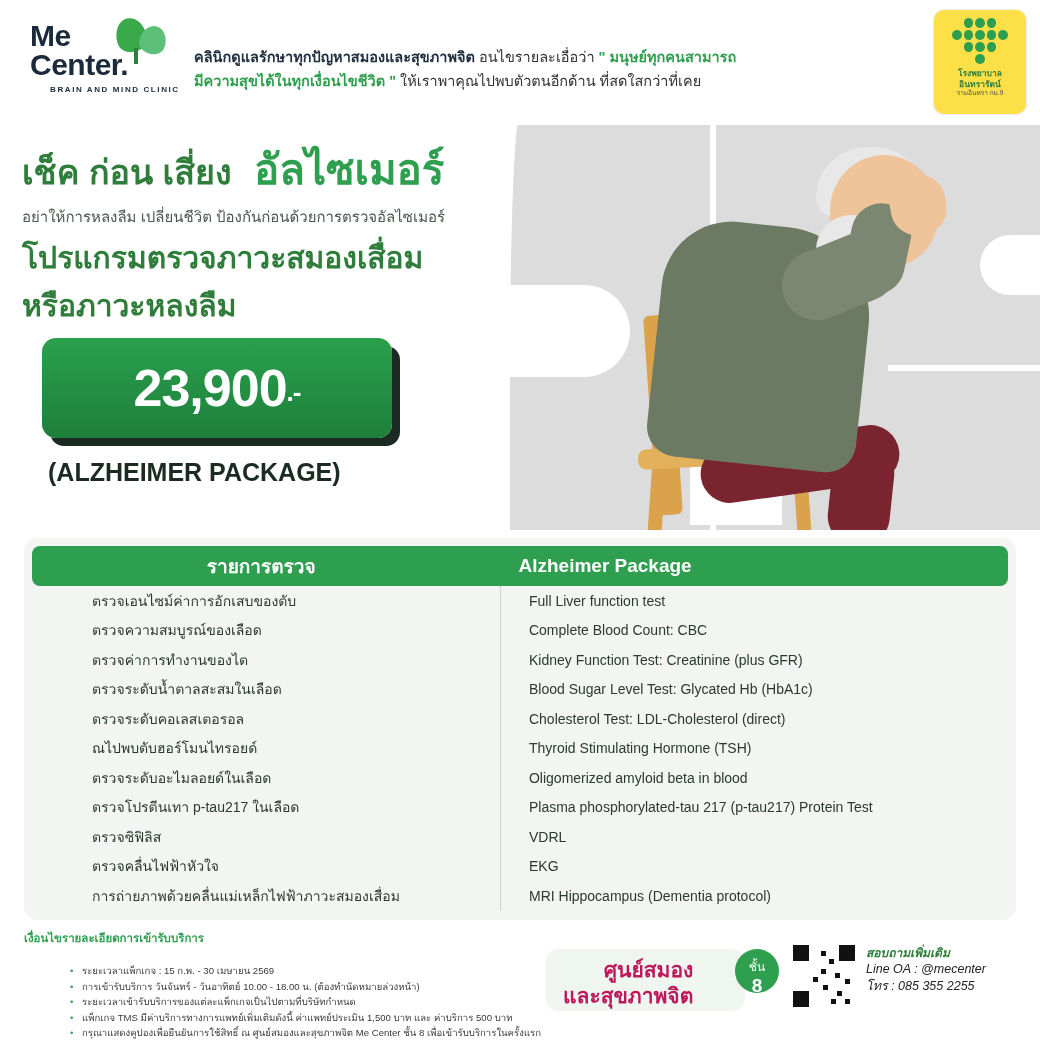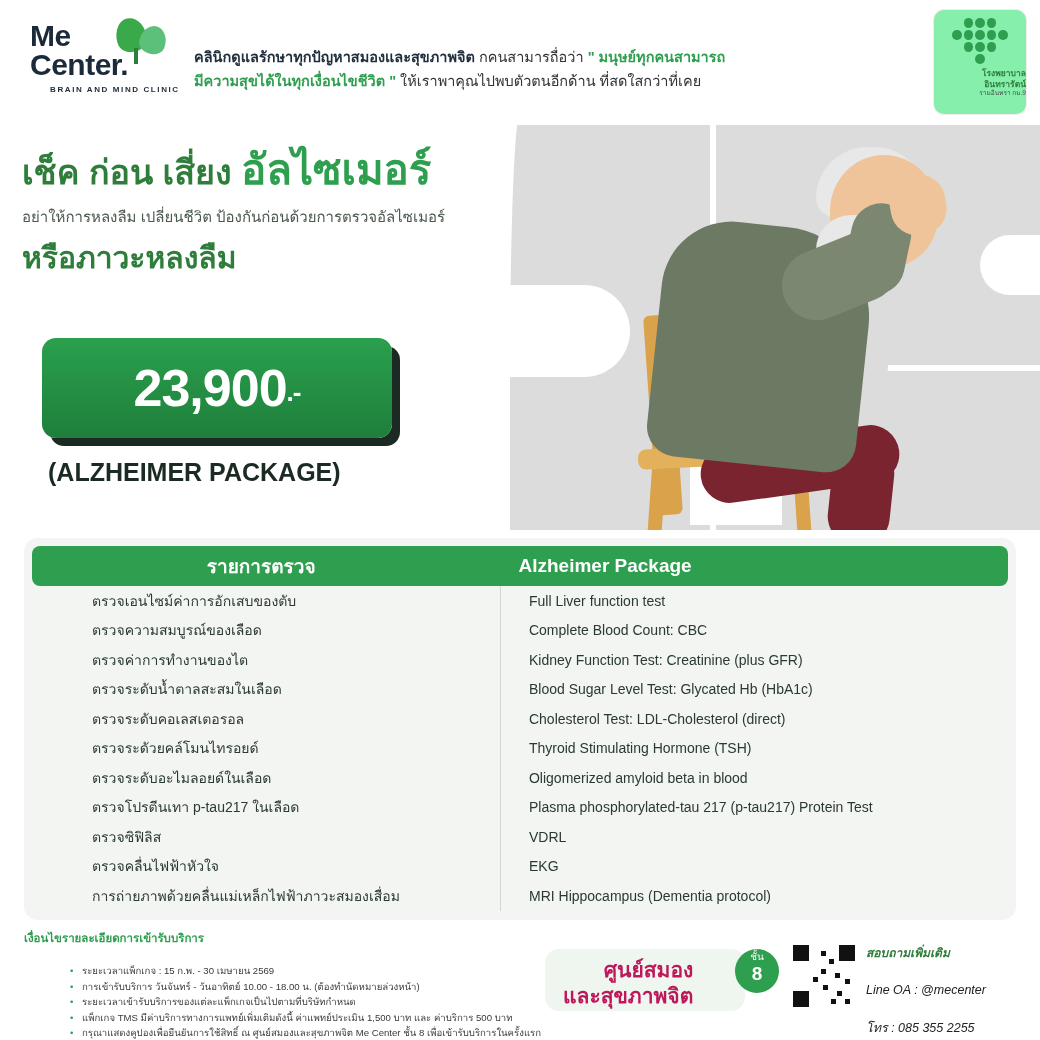--- a/index.html
+++ b/index.html
@@ -20,21 +20,21 @@
   .logo-text { font-size:30px; font-weight:bold; color:#1b2a3a; line-height:0.95; letter-spacing:-0.5px; }
   .logo-sub { font-size:8px; letter-spacing:1.6px; color:#1b2a3a; font-weight:bold; margin-top:6px;padding-left:20px; }
   .logo-leaf1 { position:absolute; left:86px; top:-4px; width:30px; height:34px; background:#3aa94a; border-radius:60% 60% 55% 55%/70% 70% 45% 45%; transform:rotate(-14deg); }
   .logo-leaf2 { position:absolute; left:110px; top:4px; width:26px; height:28px; background:#5cc07a; border-radius:60% 60% 55% 55%/70% 70% 45% 45%; transform:rotate(16deg); }
   .logo-stem { position:absolute; left:104px; top:26px; width:4px; height:16px; background:#2f7d3a; }
 
   .tagline { position:absolute; left:186px; top:46px; width:690px; font-size:14.5px; line-height:1.65; font-weight:bold; color:#1f2d3d; }
   .tagline .green { color:#2e9e4f; }
   .tagline .light { font-weight:normal; color:#333; }
 
-  .hosp { position:absolute; right:22px; top:10px; width:92px; height:104px; background:#86efac; border-radius:10px; box-shadow:0 0 0 1px #eee; text-align:right; padding-top:8px; }
+  .hosp { position:absolute; right:22px; top:10px; width:92px; height:104px; background:#fde047; border-radius:10px; box-shadow:0 0 0 1px #eee; text-align:center; padding-top:8px; }
   .hosp-grid { width:56px; height:46px; margin:0 auto 4px; display:grid; grid-template-columns:repeat(5,1fr); grid-template-rows:repeat(4,1fr); gap:2px; }
   .hosp-grid i { background:#2e9e4f; border-radius:50%; display:block; }
   .hosp-grid i.off { background:transparent; }
   .hosp-name { font-size:8.5px; color:#2f7d3a; font-weight:bold; line-height:1.25; }
   .hosp-name small { font-size:6.5px; font-weight:normal; color:#4a4a4a; display:block; }
 
   
   .hero { position:absolute; left:0; top:125px; width:1040px; height:405px; background:#ffffff; overflow:hidden; }
   .puzzle { position:absolute; right:-10px; top:-10px; width:540px; height:420px; background:#dcdcdc; border-radius:10px 10px 0 0 / 260px 260px 0 0; }
   .puzzle .notch { position:absolute; background:#ffffff; }
@@ -59,21 +59,21 @@
   .p-leg { position:absolute; left:120px; top:290px; width:200px; height:58px; background:#7a2430; border-radius:30px; transform:rotate(-8deg); }
   .p-leg2 { position:absolute; left:250px; top:300px; width:62px; height:100px; background:#7a2430; border-radius:28px; transform:rotate(6deg); }
   .p-head { position:absolute; left:250px; top:10px; width:108px; height:112px; background:#f0c49b; border-radius:50% 50% 45% 45%; }
   .p-hair { position:absolute; left:236px; top:2px; width:110px; height:70px; background:#e8e8e8; border-radius:55px 55px 20px 20px; }
   .p-beard { position:absolute; left:236px; top:70px; width:70px; height:80px; background:#e8e8e8; border-radius:40px 10px 40px 40px; }
   .p-hand { position:absolute; left:310px; top:30px; width:56px; height:60px; background:#f0c49b; border-radius:26px; transform:rotate(-10deg); }
   .p-ear { position:absolute; left:300px; top:62px; width:22px; height:26px; background:#e3b189; border-radius:50%; }
 
   .hero-text { position:absolute; left:22px; top:20px; width:560px; }
   .h-line1 { font-size:34px; color:#2f7d3a; font-weight:bold; line-height:1.2; }
-  .h-line1 .big { font-size:42px; color:#2e9e4f; }
+  .h-line1 .big { font-size:42px; color:#2e9e4f;margin-left:13px; }
   .h-sub { font-size:15px; color:#4b5a4f; margin-top:10px; }
   .h-line2 { font-size:30px; color:#2f7d3a; font-weight:bold; line-height:1.25; margin-top:10px; }
 
   .price-box { position:absolute; left:42px; top:213px; width:350px; height:100px; background:linear-gradient(180deg,#2aa04d,#1e7f3b); border-radius:14px; box-shadow:8px 8px 0 #1b2a22; display:flex; align-items:center; justify-content:center; }
   .price-box .price { color:#ffffff; font-size:52px; font-weight:bold; letter-spacing:-1px; }
   .price-box .price .dash { font-size:26px; vertical-align:middle; }
   .pkg-name { position:absolute; left:48px; top:333px; font-size:25px; color:#1b2a22; font-weight:bold; }
 
   
   .table-wrap { position:absolute; left:24px; top:538px; width:992px; height:382px; background:#f2f5f1; border-radius:14px; padding:8px; }
@@ -88,46 +88,46 @@
   
   .footer { position:absolute; left:0; top:925px; width:1040px; height:115px; background:#ffffff; }
   .cond-title { position:absolute; left:24px; top:4px; font-size:11.5px; font-weight:bold; color:#2e9e4f; }
   .cond-list { position:absolute; left:30px; top:22px; width:520px; }
   .cond-list li { font-size:9.6px; color:#3a3a3a; line-height:1.62; list-style:none; position:relative; padding-left:12px; }
   .cond-list li:before { content:"•"; position:absolute; left:0; color:#2e9e4f; }
 
   .center-badge { position:absolute; left:545px; top:24px; width:200px; height:62px; background:#eef6ef; border-radius:14px; }
   .center-badge .t { position:absolute; left:18px; top:8px; font-size:21px; font-weight:bold; color:#be185d; line-height:1.25;text-align:right; }
   .floor { position:absolute; left:735px; top:24px; width:44px; height:44px; border-radius:50%; background:#2e9e4f; color:#fff; text-align:center; }
-  .floor .fl { font-size:10px; margin-top:0; display:block; }
+  .floor .fl { font-size:12px; margin-top:8px; display:block; }
   .floor .fn { font-size:19px; font-weight:bold; line-height:1; display:block; }
 
   .qr { position:absolute; left:793px; top:20px; width:62px; height:62px; background:#ffffff; }
   .qr .q { position:absolute; background:#111; }
   .qr-f { width:16px; height:16px; border:4px solid #111; }
   .contact { position:absolute; left:866px; top:18px;font-style:italic; }
   .contact .c1 { font-size:12px; color:#2f7d3a; font-weight:bold; }
-  .contact .c2, .contact .c3 { font-size:12.5px; color:#222; margin-top:21px; }
+  .contact .c2, .contact .c3 { font-size:12.5px; color:#222; margin-top:0; }
 </style>
 </head>
 <body>
 
 <div class="header">
   <div class="logo">
     <div class="logo-leaf1"></div>
     <div class="logo-leaf2"></div>
     <div class="logo-stem"></div>
     <div class="logo-text">Me</div>
     <div class="logo-text">Center.</div>
     <div class="logo-sub">BRAIN AND MIND CLINIC</div>
   </div>
 
   <div class="tagline">
     <span>คลินิกดูแลรักษาทุกปัญหาสมองและสุขภาพจิต</span>
-    <span class="light">กคนสามารถื่อว่า</span>
+    <span class="light">อนไขรายละเอื่อว่า</span>
     <span class="green">" มนุษย์ทุกคนสามารถ</span><br>
     <span class="green">มีความสุขได้ในทุกเงื่อนไขชีวิต "</span>
     <span class="light">ให้เราพาคุณไปพบตัวตนอีกด้าน ที่สดใสกว่าที่เคย</span>
   </div>
 
   <div class="hosp">
     <div class="hosp-grid">
       <i class="off"></i>
         <i></i>
         <i></i>
@@ -184,20 +184,21 @@
     <div class="p-forearm"></div>
     <div class="p-hand"></div>
   </div>
 
   <div class="hero-text">
     <div class="h-line1">
       <span>เช็ค ก่อน เสี่ยง</span>
       <span class="big">อัลไซเมอร์</span>
     </div>
     <div class="h-sub">อย่าให้การหลงลืม เปลี่ยนชีวิต ป้องกันก่อนด้วยการตรวจอัลไซเมอร์</div>
+    <div class="h-line2">โปรแกรมตรวจภาวะสมองเสื่อม</div>
     <div class="h-line2">หรือภาวะหลงลืม</div>
   </div>
 
   <div class="price-box">
     <div class="price">
       <span>23,900</span><span class="dash">.-</span>
     </div>
   </div>
   <div class="pkg-name">(ALZHEIMER PACKAGE)</div>
 </div>
@@ -225,21 +226,21 @@
         </tr>
         <tr>
           <td class="col1">ตรวจระดับน้ำตาลสะสมในเลือด</td>
           <td class="col2">Blood Sugar Level Test: Glycated Hb (HbA1c)</td>
         </tr>
         <tr>
           <td class="col1">ตรวจระดับคอเลสเตอรอล</td>
           <td class="col2">Cholesterol Test: LDL-Cholesterol (direct)</td>
         </tr>
         <tr>
-          <td class="col1">ตรวจระดัวยคล์โมนไทรอยด์</td>
+          <td class="col1">ณไปพบตับฮอร์โมนไทรอยด์</td>
           <td class="col2">Thyroid Stimulating Hormone (TSH)</td>
         </tr>
         <tr>
           <td class="col1">ตรวจระดับอะไมลอยด์ในเลือด</td>
           <td class="col2">Oligomerized amyloid beta in blood</td>
         </tr>
         <tr>
           <td class="col1">ตรวจโปรตีนเทา p-tau217 ในเลือด</td>
           <td class="col2">Plasma phosphorylated-tau 217 (p-tau217) Protein Test</td>
         </tr>

